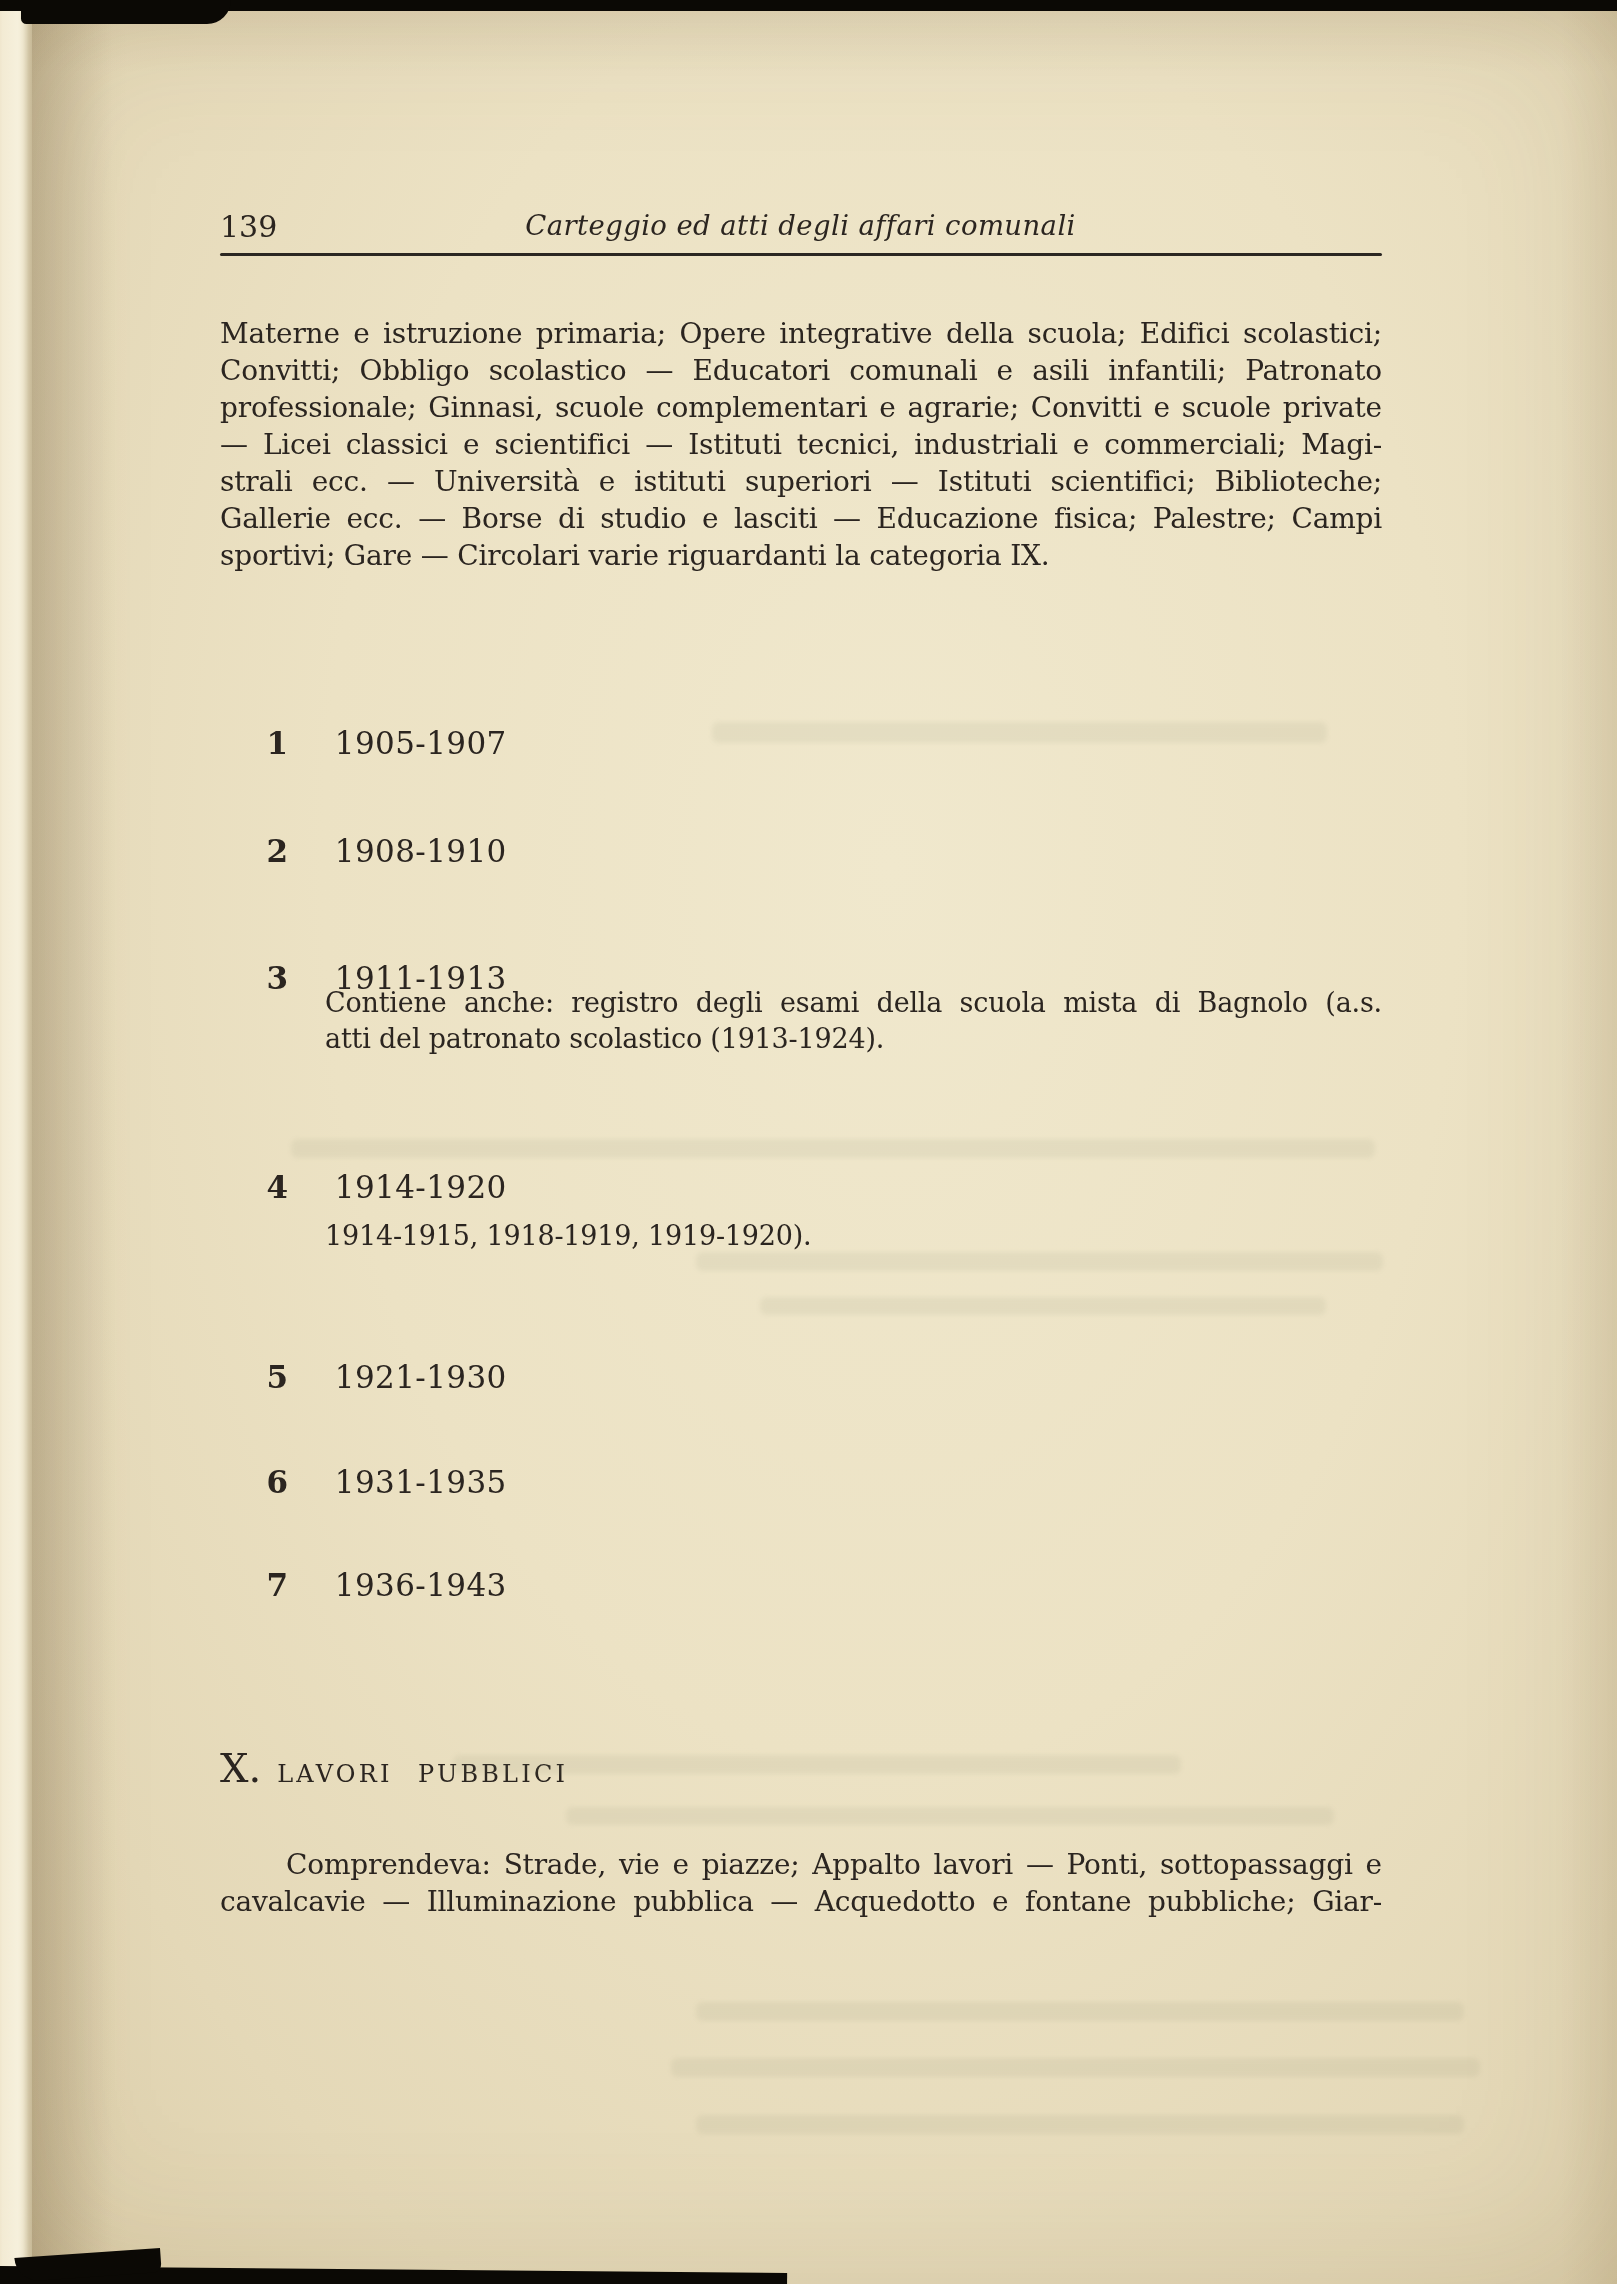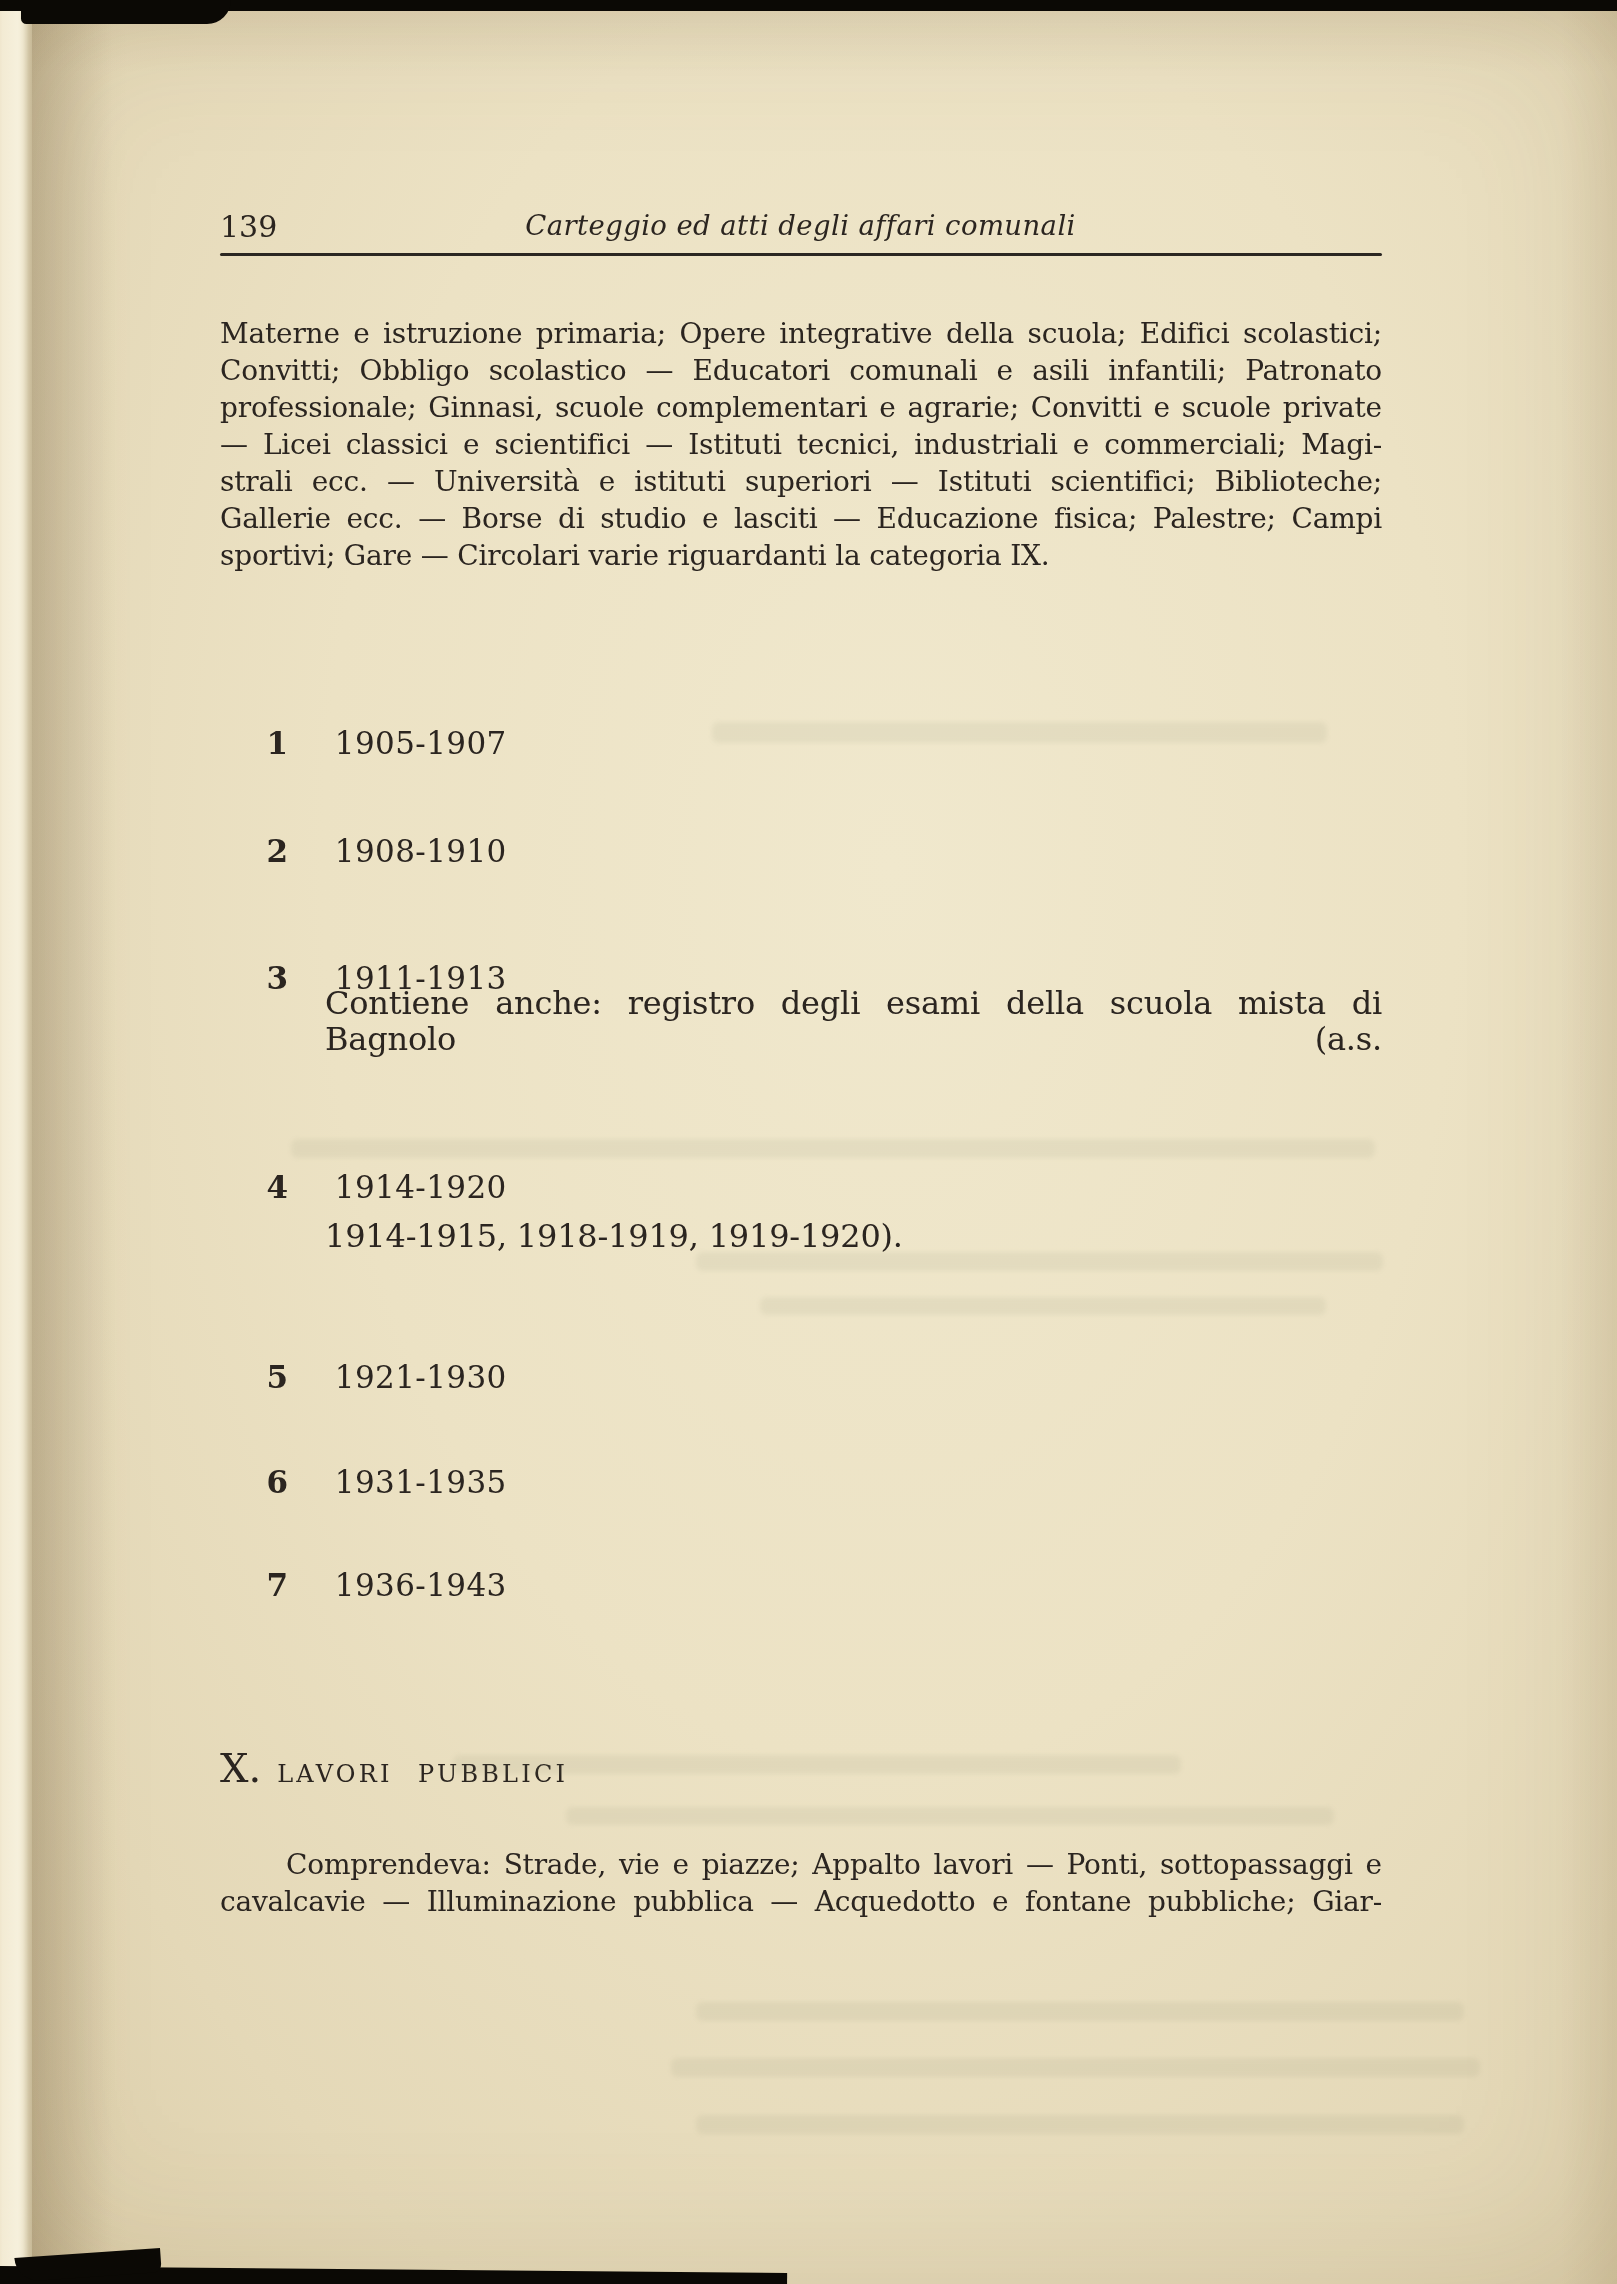--- a/index.html
+++ b/index.html
@@ -32,21 +32,21 @@
   .running-head{position:absolute;left:220px;top:209px;width:1161px;text-align:center;
     font-style:italic;font-size:27.5px;letter-spacing:0.4px;}
   .folio{position:absolute;left:220px;top:209px;width:1161px;text-align:left;font-size:30px;}
   .head-rule{position:absolute;left:220px;top:253px;width:1162px;height:3.2px;background:#2b2722;border-radius:1.6px;}
   .intro{position:absolute;left:220px;top:315px;width:1162px;font-size:28px;line-height:37px;letter-spacing:-0.2px;}
   .jline{text-align:justify;text-align-last:justify;}
   .jline.last{text-align-last:left;}
   .entry{position:absolute;left:252px;font-size:31px;line-height:36px;white-space:nowrap;}
   .entry-num{display:inline-block;width:36px;text-align:right;font-weight:700;}
   .entry-years{margin-left:37px;letter-spacing:0.4px;}
-  .note{position:absolute;left:325px;width:1057px;font-size:32px;line-height:36px;letter-spacing:-0.2px;}
+  .note{position:absolute;left:325px;width:1057px;font-size:27px;line-height:36px;letter-spacing:-0.2px;}
   .section-head{position:absolute;left:220px;top:1745px;white-space:nowrap;}
   .section-head .numeral{font-size:40px;}
   .section-head .sh-title{font-size:24px;letter-spacing:3.2px;word-spacing:14.6px;margin-left:16px;}
   .closing{position:absolute;left:220px;top:1846px;width:1162px;font-size:28px;line-height:37px;letter-spacing:-0.2px;}
   .closing .indent{text-indent:66px;}
   
   .ghost{position:absolute;background:#7a7f62;opacity:0.09;filter:blur(2.4px);border-radius:6.5px;}
 </style>
 </head>
 <body style="--ink: #2b2520;">
@@ -74,20 +74,21 @@
   <div class="entry" style="top:833px">
     <span class="entry-num">2</span>
     <span class="entry-years">1908-1910</span>
   </div>
   <div class="entry" style="top:960px">
     <span class="entry-num">3</span>
     <span class="entry-years">1911-1913</span>
   </div>
   <div class="note" style="top:985px">
     <div class="jline">Contiene anche: registro degli esami della scuola mista di Bagnolo (a.s.</div>
+    <div class="jline last">atti del patronato scolastico (1913-1924).</div>
   </div>
   <div class="entry" style="top:1169px">
     <span class="entry-num">4</span>
     <span class="entry-years">1914-1920</span>
   </div>
   <div class="note" style="top:1218px">
     <div class="jline last">1914-1915, 1918-1919, 1919-1920).</div>
   </div>
   <div class="entry" style="top:1359px">
     <span class="entry-num">5</span>

